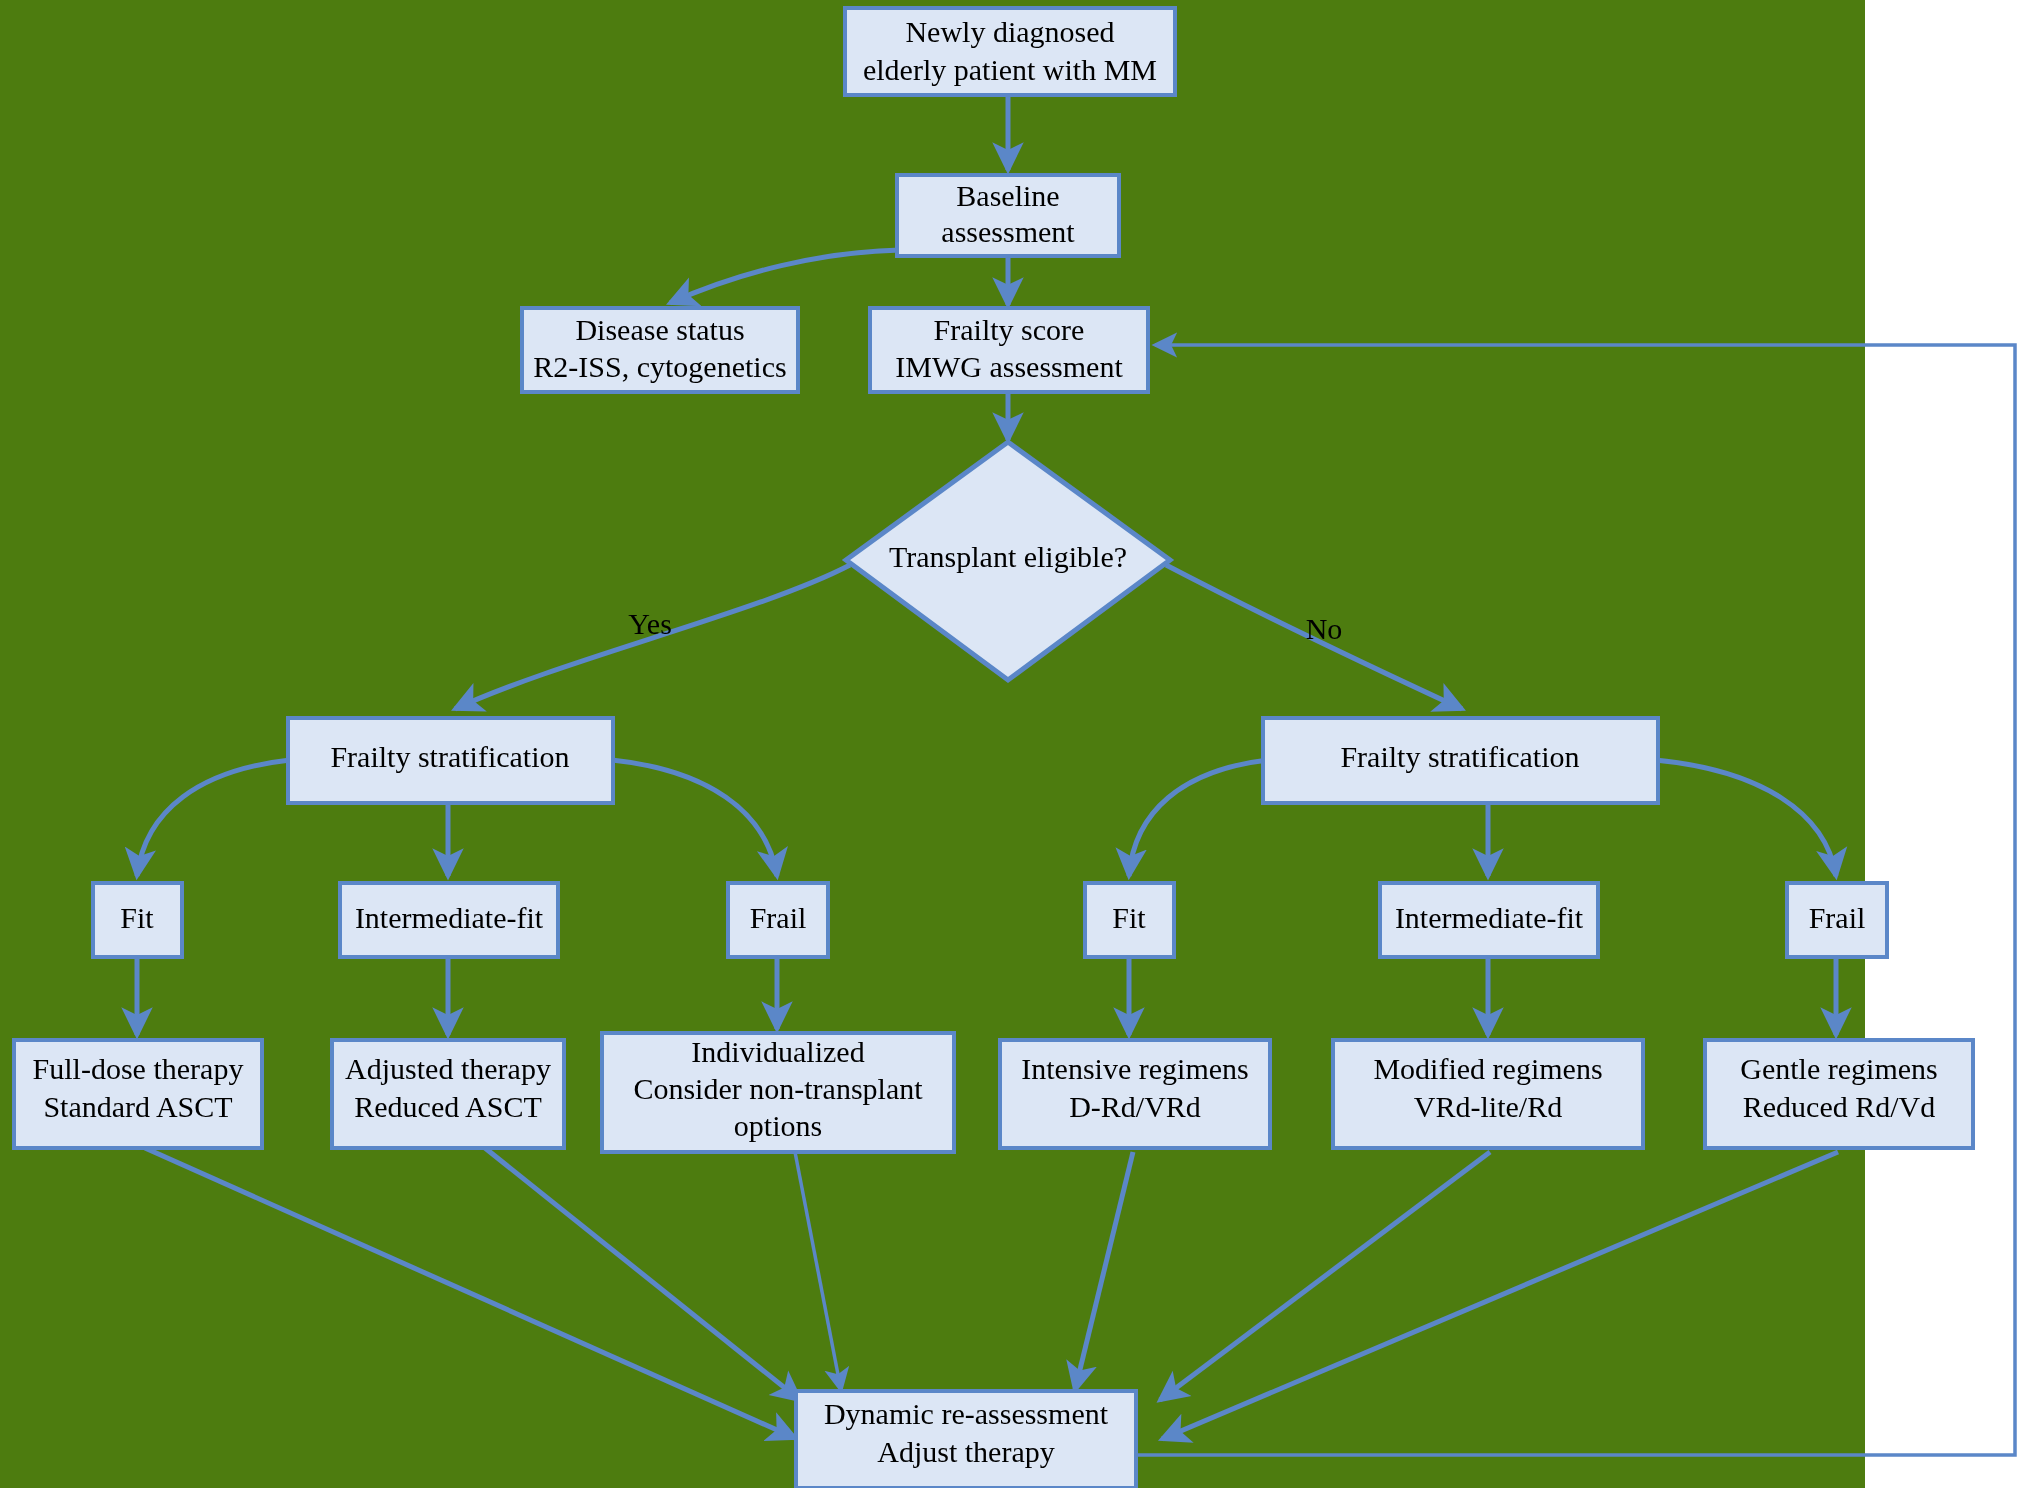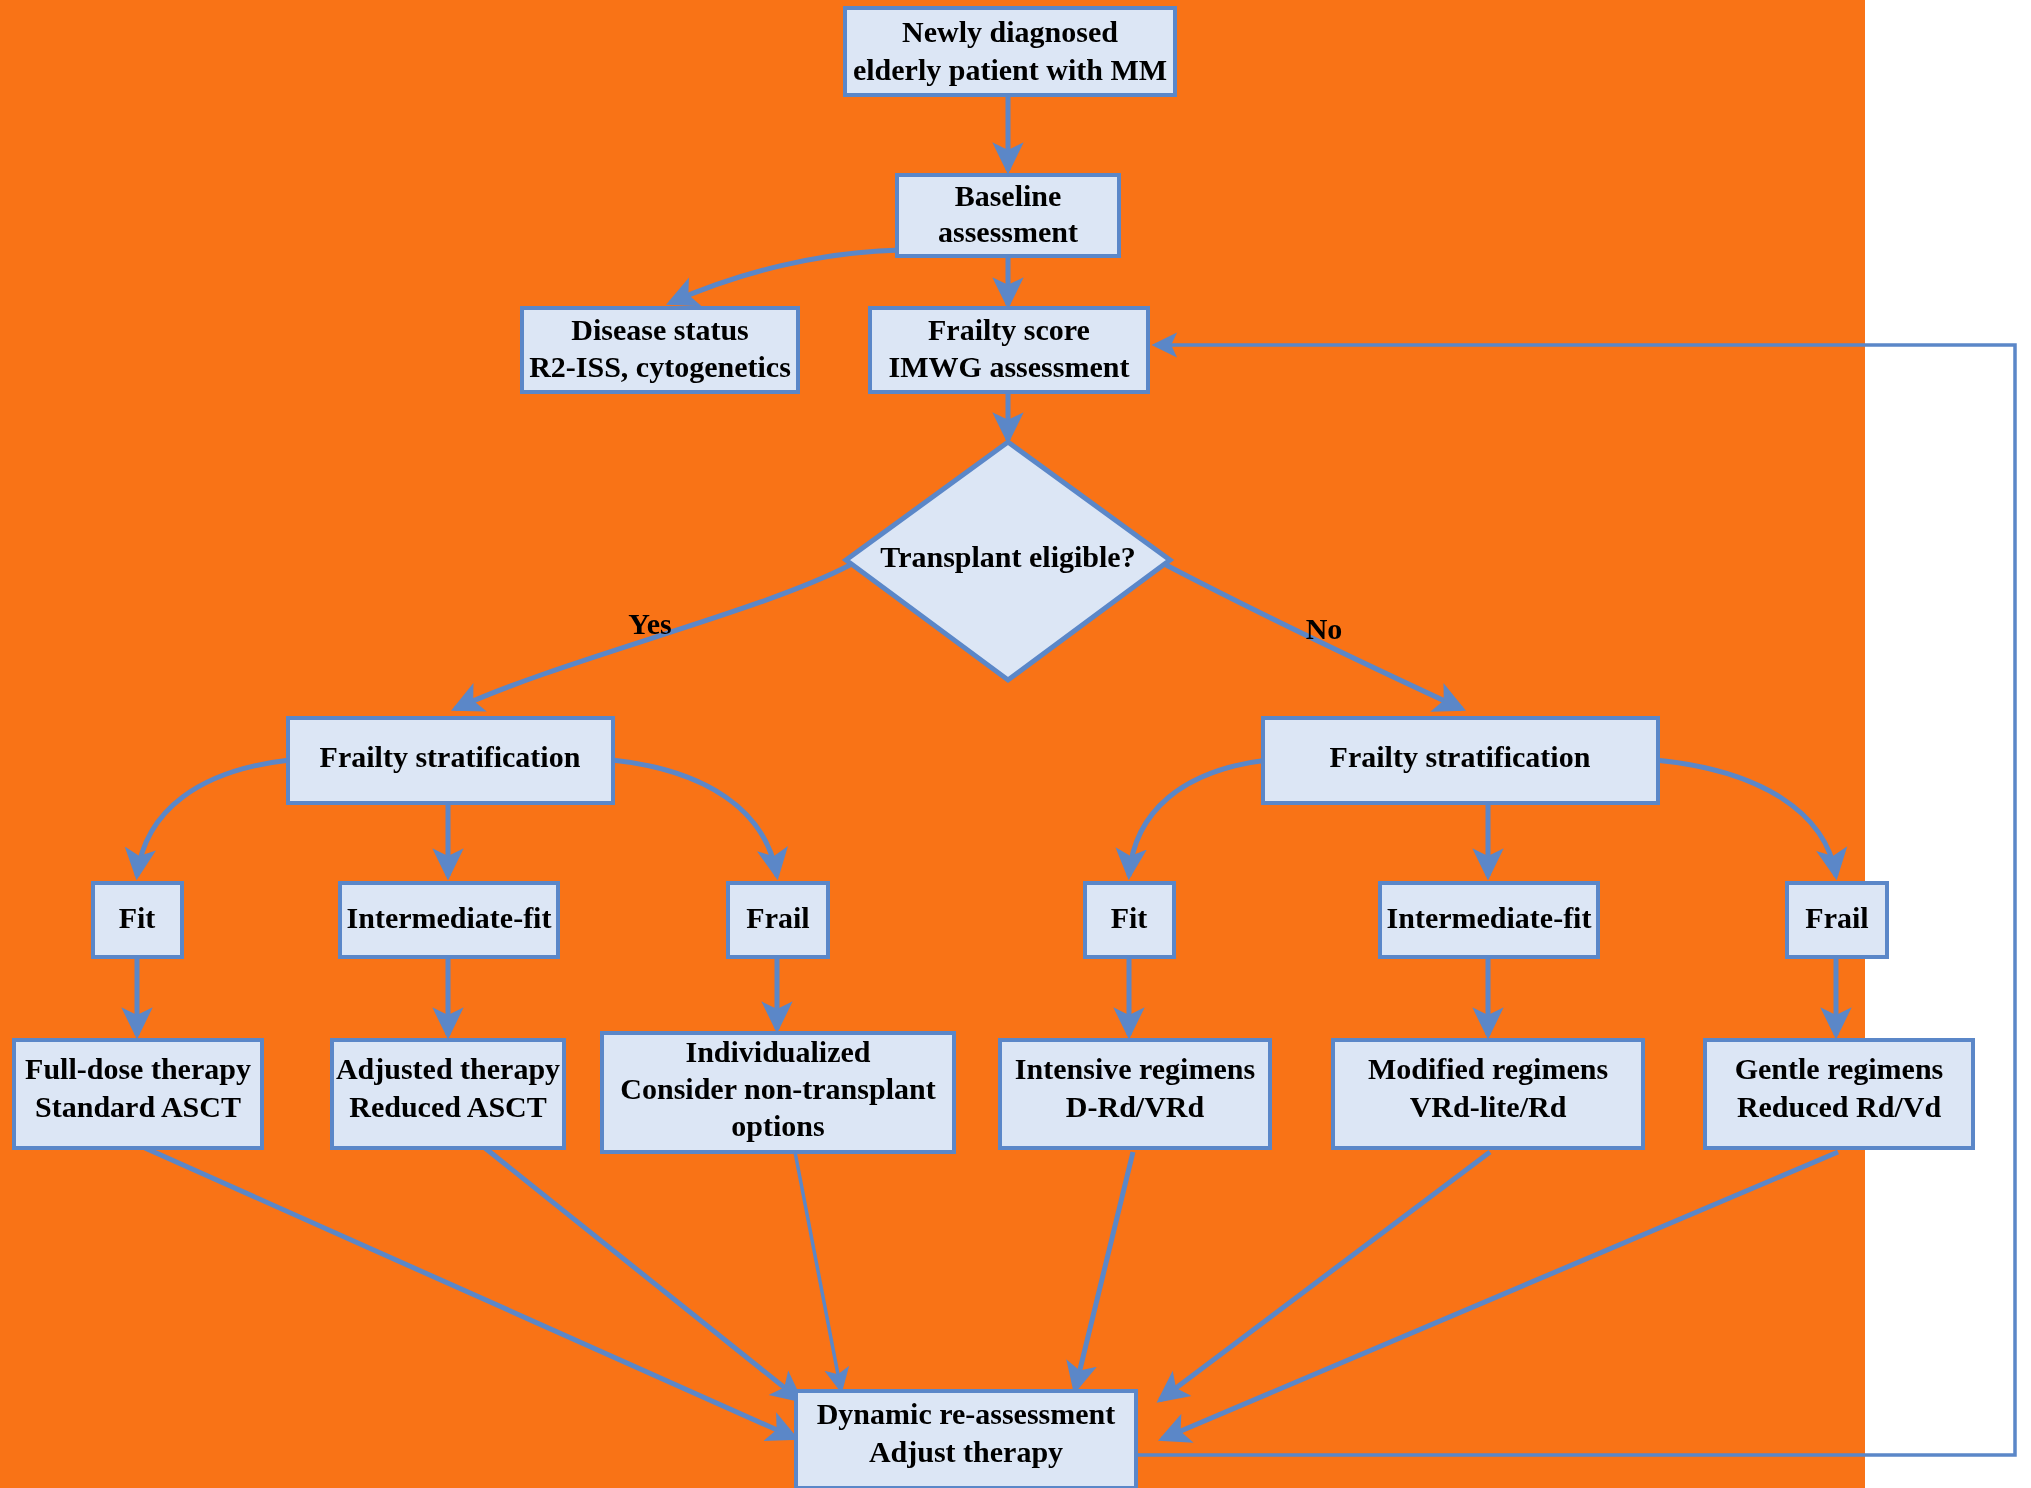--- a/index.html
+++ b/index.html
@@ -10,22 +10,21 @@
   body {
     width: 2031px;
     height: 1488px;
     font-family: "Liberation Serif", "DejaVu Serif", serif;
     overflow: hidden;
   }
   #flow-root {
     position: relative;
     width: 1865px;
     height: 1488px;
-    background: #f97316;
-    font-weight: bold;
+    background: #4d7c0f;
   }
   svg#flow-svg {
     position: absolute;
     top: 0;
     left: 0;
     width: 2031px;
     height: 1488px;
     display: block;
   }
   .node-rect {

